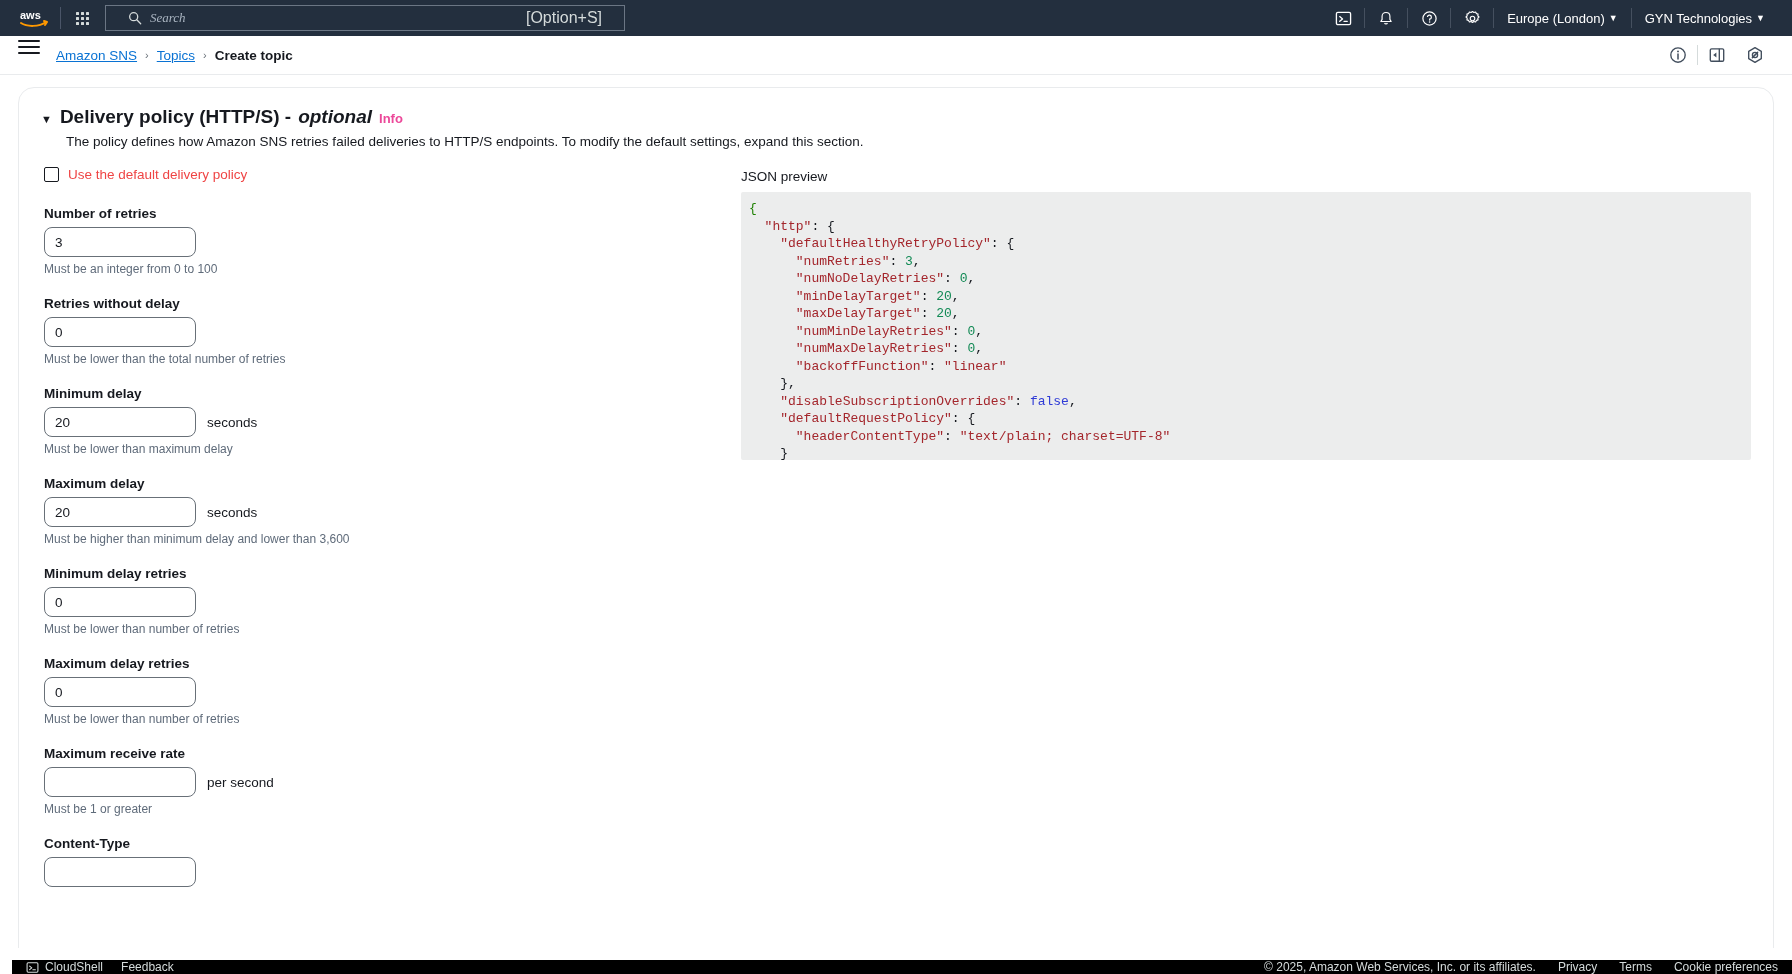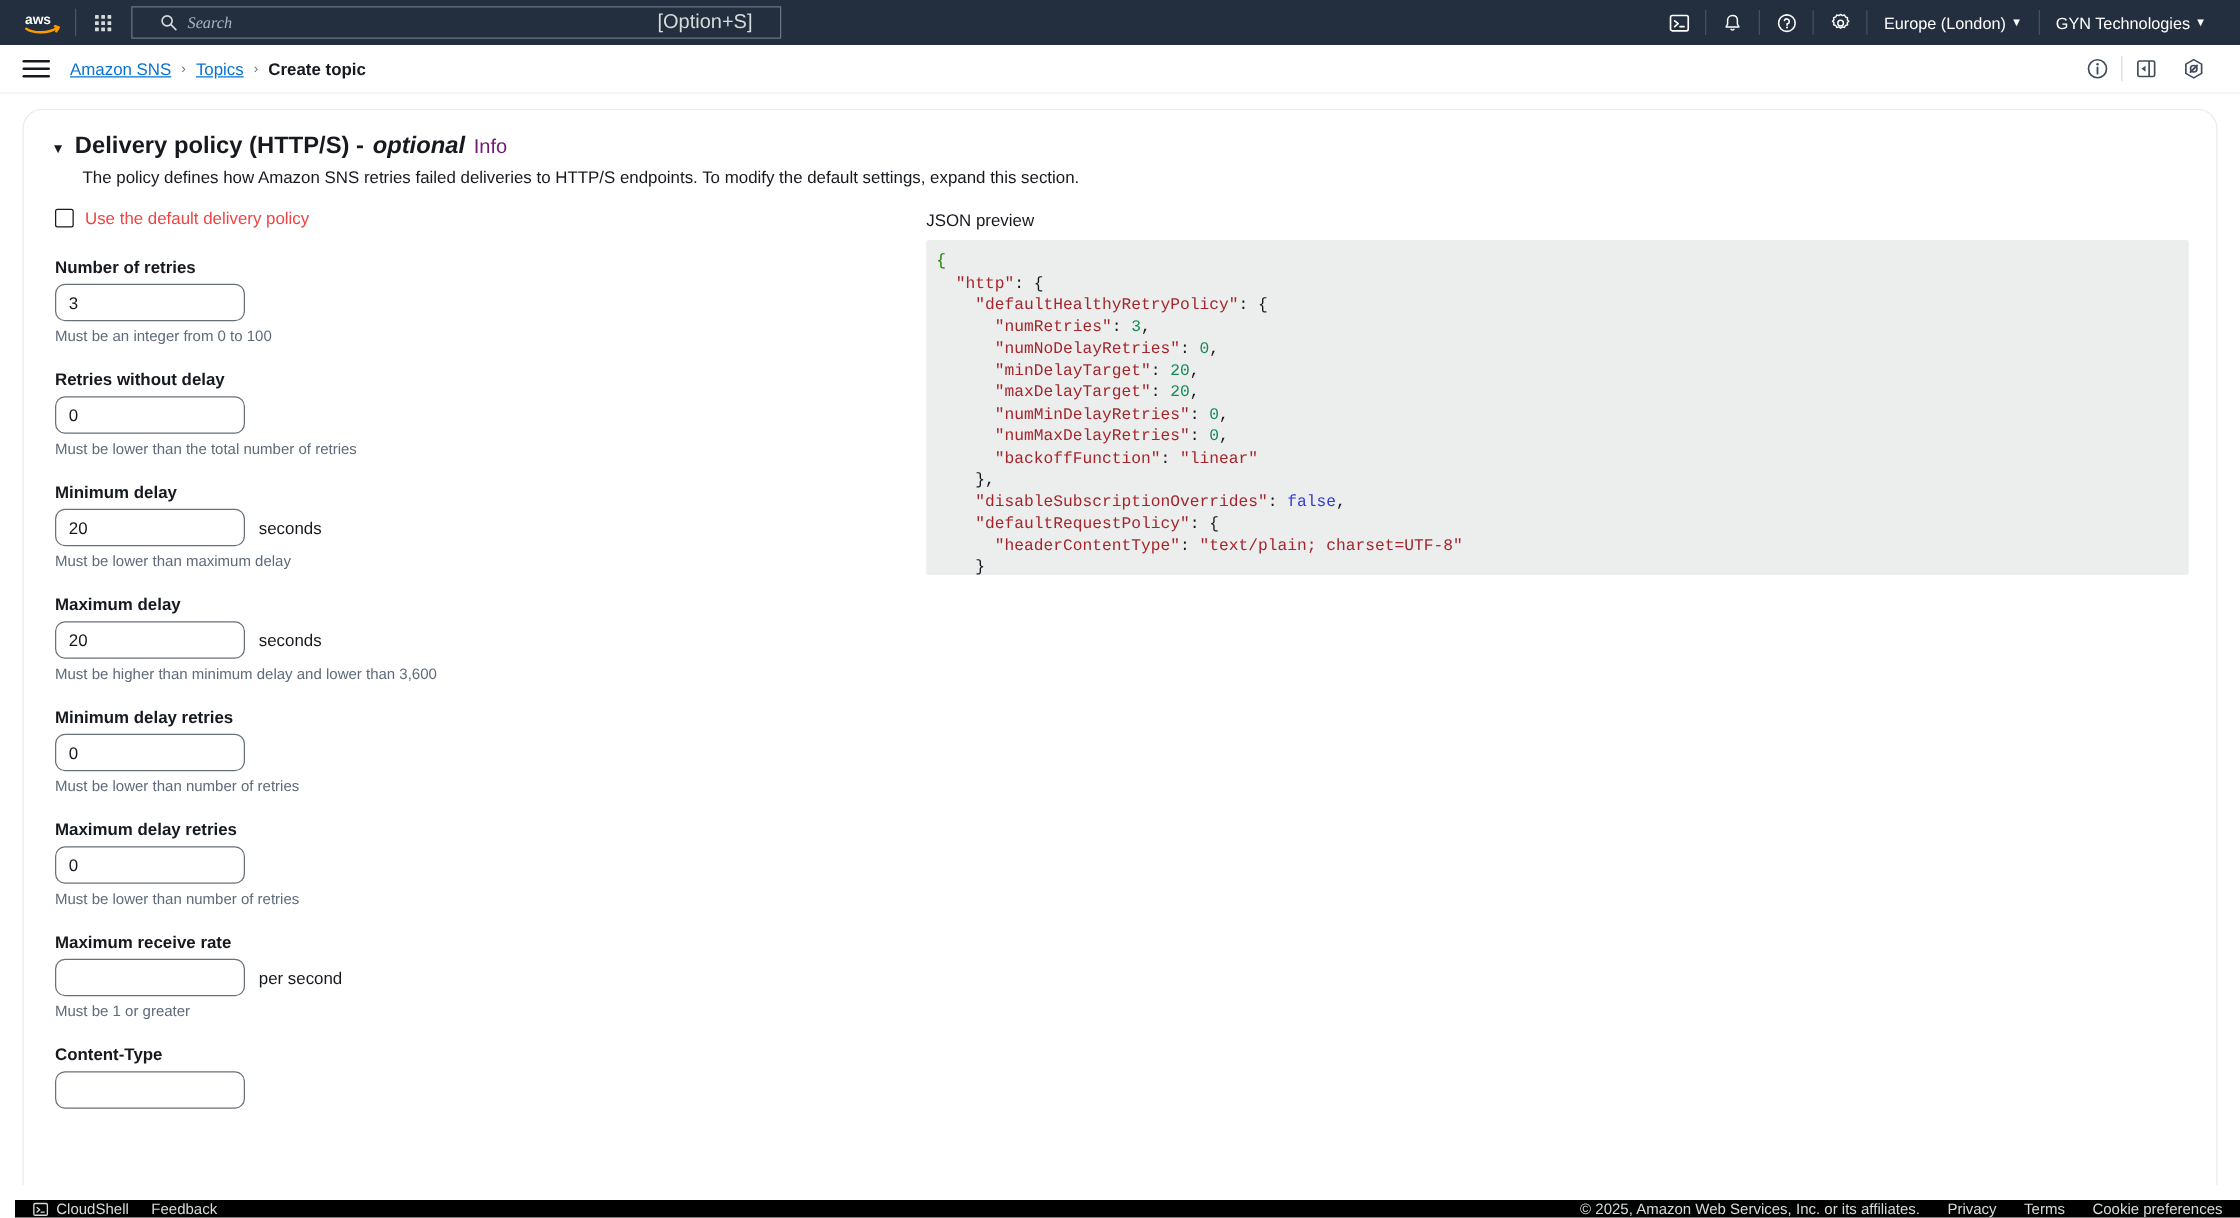--- a/index.html
+++ b/index.html
@@ -42,21 +42,21 @@
   .tn-sep { width:1px; height:20px; background:#45505f; }
   .tn-text {
     color:#ffffff; font-size:13px; padding: 0 13px; height:28px;
     display:flex; align-items:center; gap:4px; cursor:pointer; white-space:nowrap;
   }
   .caret-down { font-size:9px; line-height:1; }
 
   
   .crumb-bar {
     height: 39px; background:#fff; border-bottom:1px solid #e9ebed;
-    display:flex; align-items:center; padding: 0 18px;
+    display:flex; padding: 0 18px;
   }
   .hamburger { width:22px; height:22px; display:flex; flex-direction:column; justify-content:center; gap:4px; cursor:pointer; margin-right:16px;}
   .hamburger span { display:block; height:1.8px; background:#16191f; border-radius:1px; }
   .crumbs { display:flex; align-items:center; gap:8px; font-size:13.5px; }
   .crumb-link { color:#0972d3; text-decoration:underline; cursor:pointer; }
   .crumb-sep { color:#687078; font-size:11px; }
   .crumb-current { color:#16191f; font-weight:bold; }
   .crumb-spacer { flex:1; }
   .crumb-icons { display:flex; align-items:center; gap:0; }
   .cb-icon { width:38px; height:38px; display:flex; align-items:center; justify-content:center; cursor:pointer; }
@@ -75,21 +75,21 @@
   }
   .section-head { display:flex; align-items:flex-start; gap:8px; }
   .chevron-toggle {
     color:#16191f; font-size:11px; line-height:1; margin-top:8px; cursor:pointer;
     user-select:none;
   }
   .section-title {
     font-size:19px; font-weight:bold; color:#16191f; display:flex; align-items:baseline; gap:7px;
   }
   .section-title .opt { font-style:italic; font-weight:bold; }
-  .info-link { color:#701a75; font-size:16px; text-decoration:none; cursor:pointer; font-weight:normal;}
+  .info-link { color:#ec4899; font-size:13px; text-decoration:none; cursor:pointer; font-weight:bold;}
   .section-desc { font-size:13.5px; color:#16191f; margin: 6px 0 0 25px; }
 
   .two-col { display:flex; margin-top:18px; }
   .left-col { width: 700px; padding-left: 3px; }
   .right-col { flex:1; padding-left: 0px; padding-top: 2px; }
 
   .checkbox-row { display:flex; align-items:center; gap:9px; margin-bottom:24px; }
   .cbox {
     width:15px; height:15px; border:1.6px solid #16191f; border-radius:2px;
     background:#fff; cursor:pointer; flex:0 0 auto;

